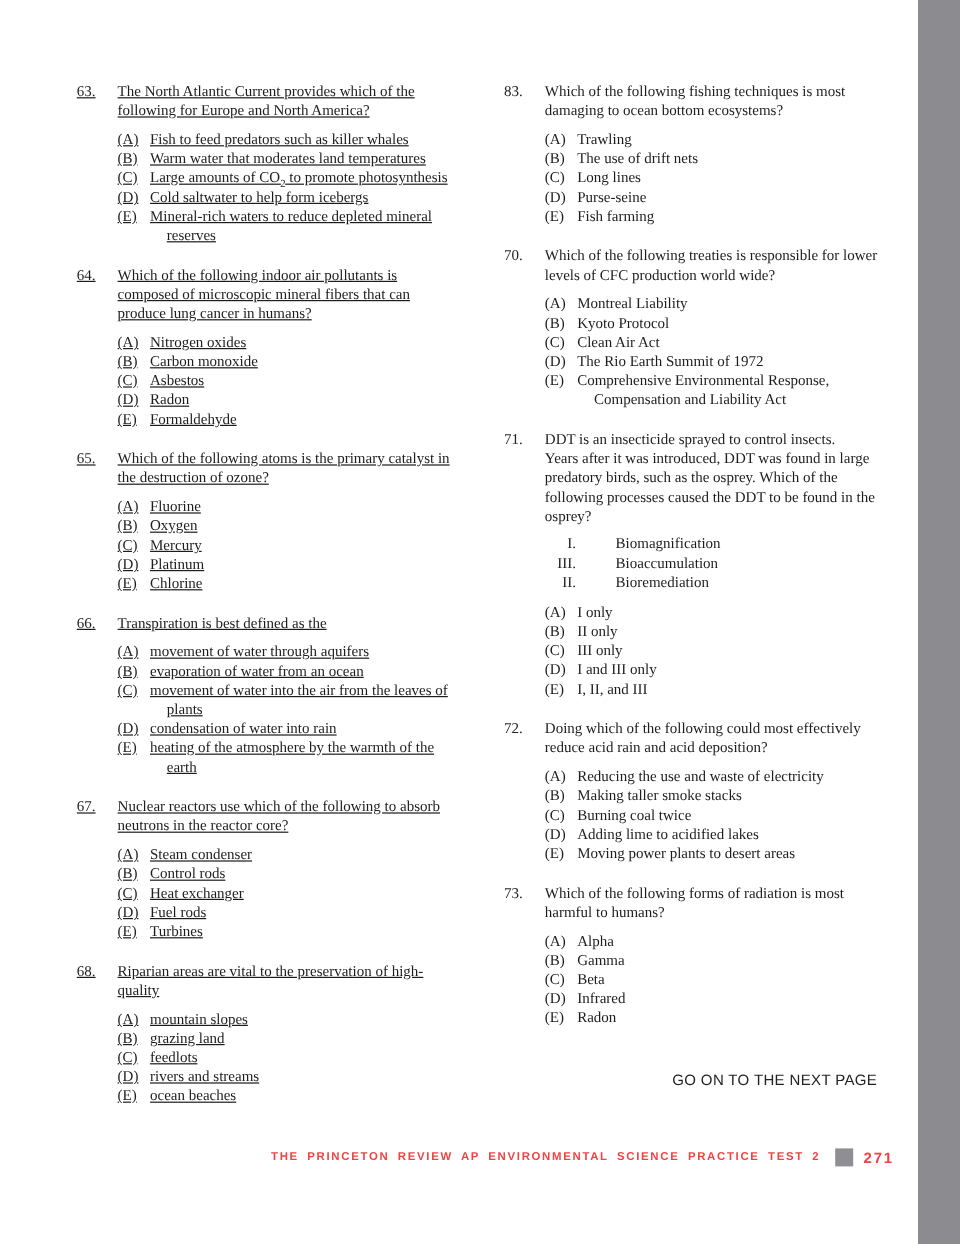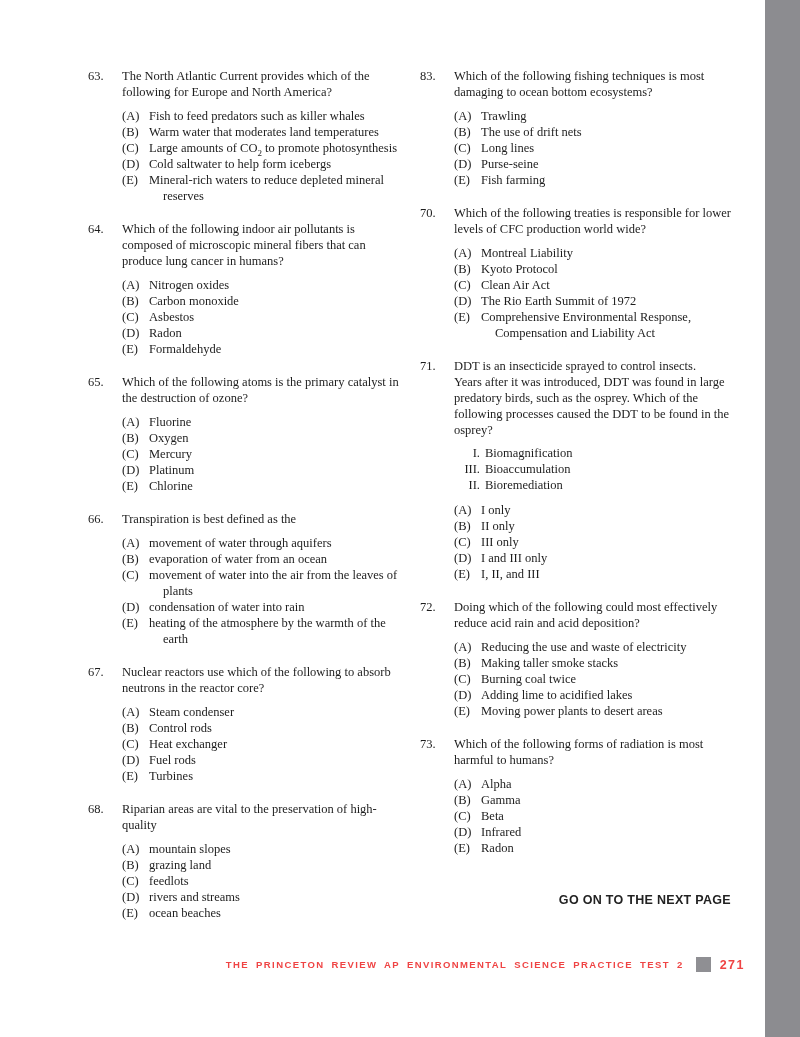--- a/index.html
+++ b/index.html
@@ -12,41 +12,41 @@
     color:#1d1d1d;
   }
   .edge-strip{
     position:absolute;top:0;right:0;width:35px;height:1037px;
     background:#8c8c90;
   }
   .col{
     position:absolute;top:68px;
     font-size:12.5px;line-height:16px;
   }
-  .col-left{left:88px;width:336px;}
+  .col-left{left:64px;width:336px;text-decoration:underline;}
   .col-right{left:420px;width:344px;}
   .question{display:flex;margin-bottom:17px;}
   .q-num{flex:0 0 27px;margin-right:7px;}
   .q-body{flex:1;min-width:0;}
   .q-stem{white-space:pre-wrap;}
   .options{margin-top:8px;}
   .option{display:flex;}
   .opt-label{flex:0 0 27px;}
   .opt-text{flex:1;min-width:0;white-space:pre-wrap;padding-left:14px;text-indent:-14px;}
   .roman-list{margin-top:7px;margin-bottom:9px;}
   .roman-item{display:flex;}
   .roman-label{flex:0 0 26px;text-align:right;margin-right:5px;}
-  .roman-text{flex:1;}
+  .roman-text{flex:1;margin-left:28px;}
   sub{font-size:9px;line-height:0;}
   .go-on{
     margin-top:36px;
     text-align:right;
     padding-right:33px;
     font-family:"Liberation Sans","DejaVu Sans",sans-serif;
-    font-weight:bold;
+    font-weight:normal;
     font-size:12.5px;
     letter-spacing:0.3px;
     color:#222;
   }
   .footer{
     position:absolute;top:957px;right:55px;
     display:flex;align-items:center;
     font-family:"Liberation Sans","DejaVu Sans",sans-serif;
     font-weight:bold;color:#ef4444;
   }

